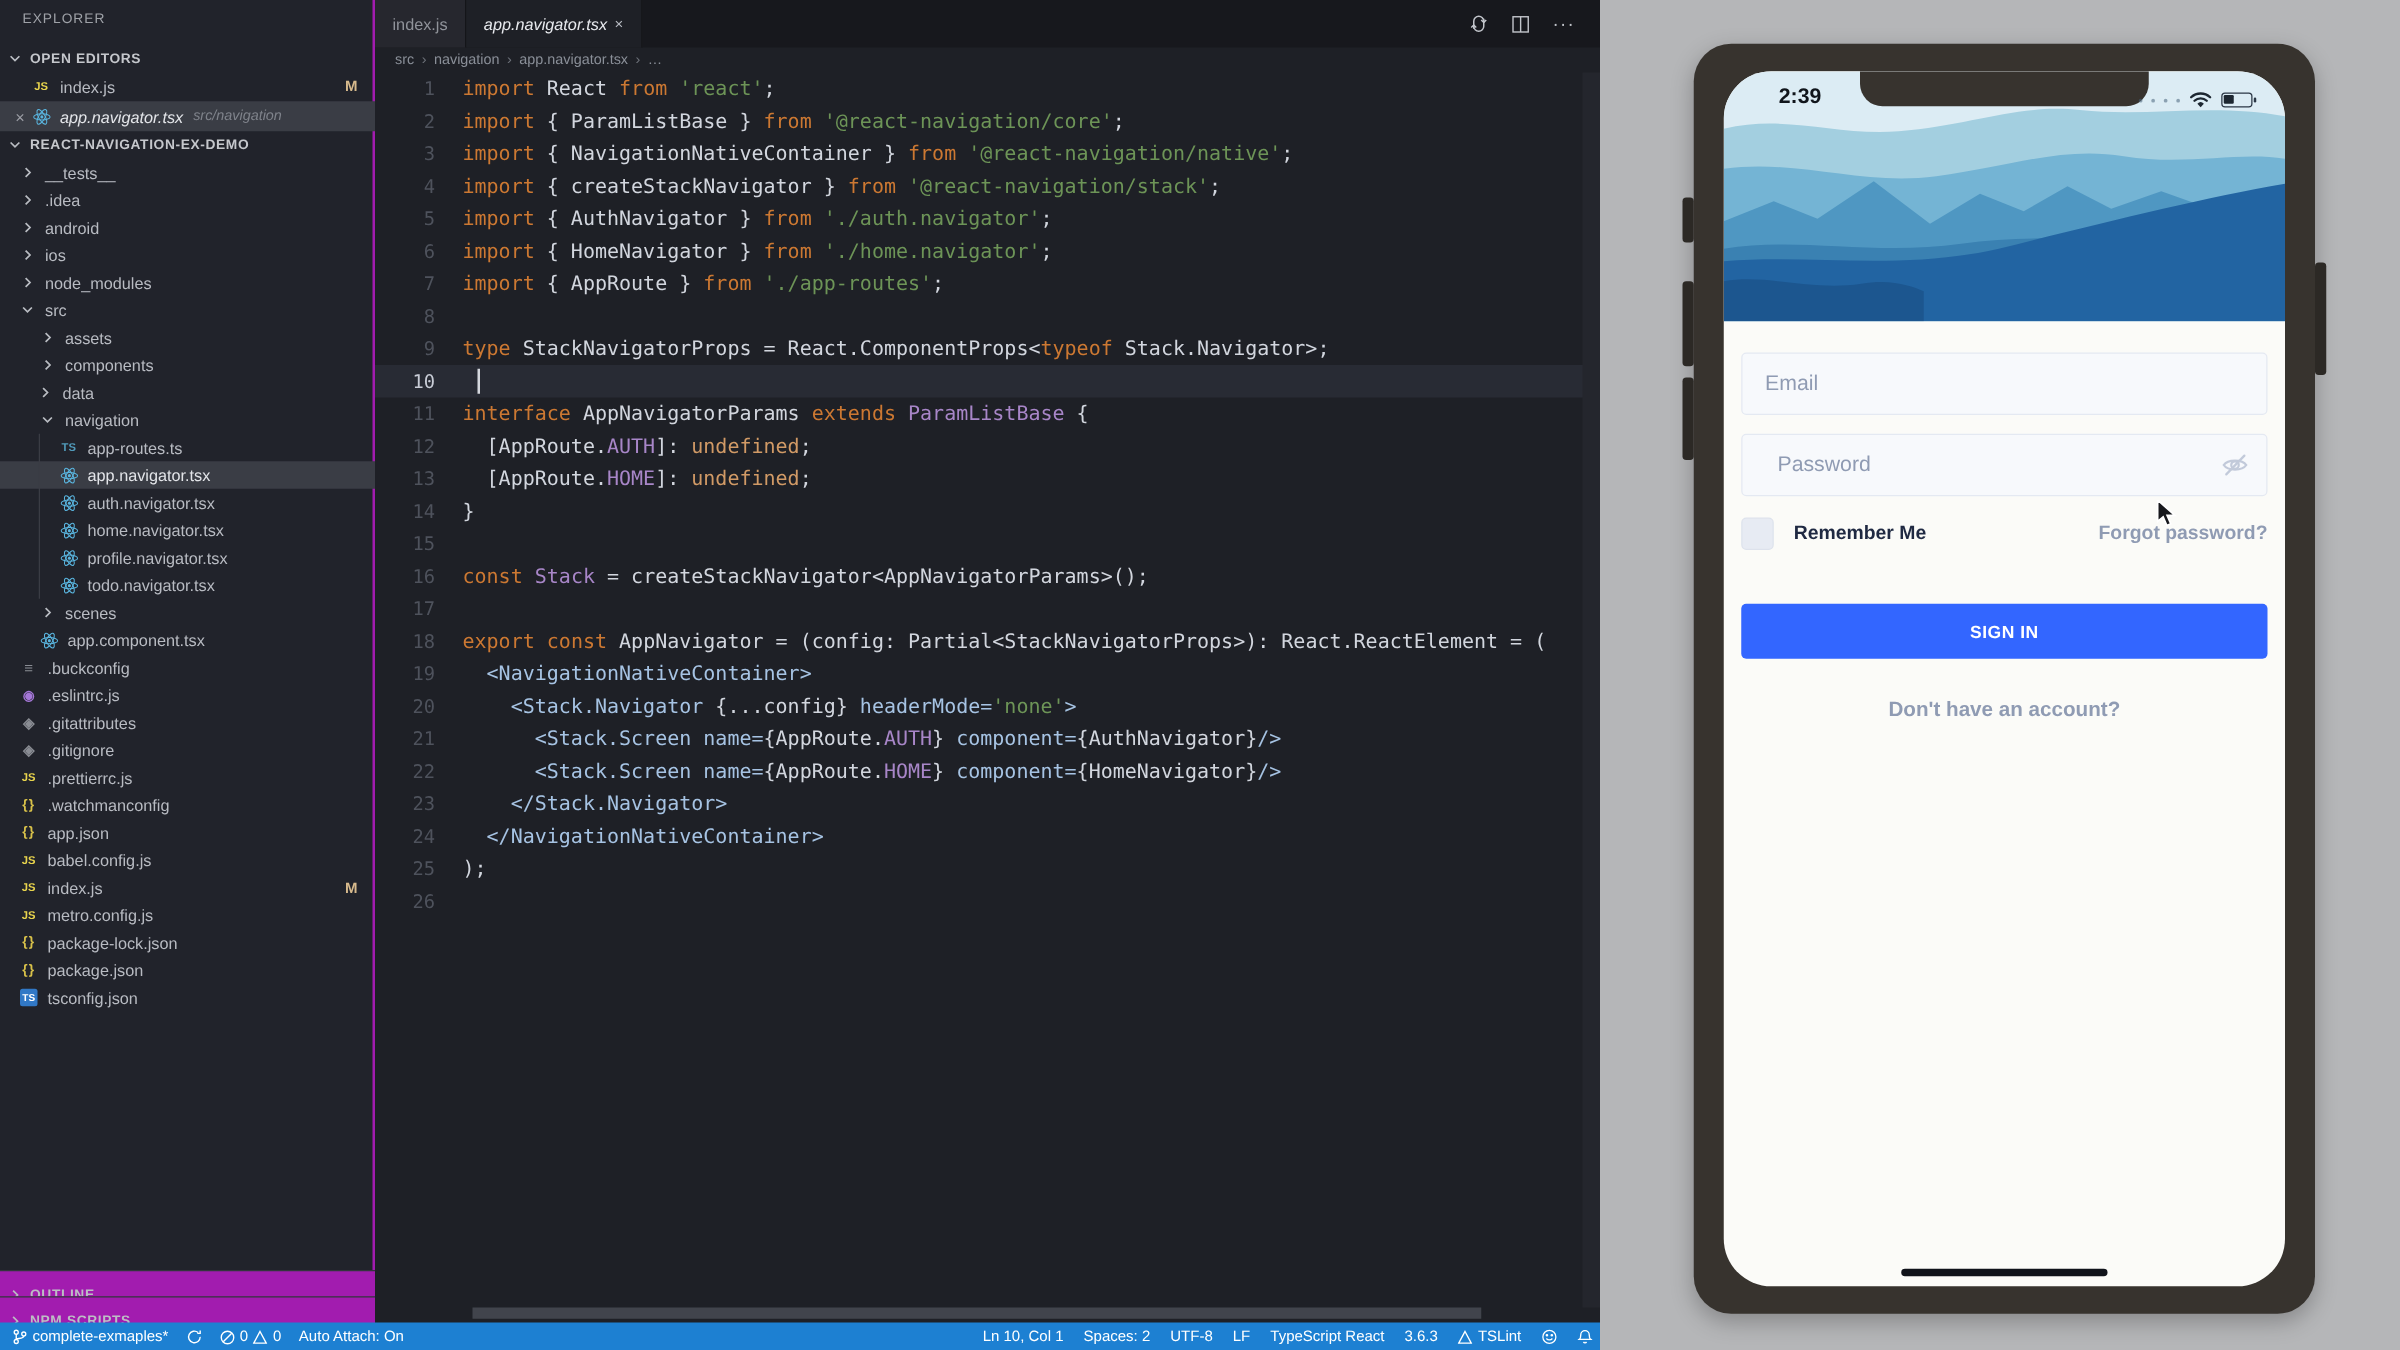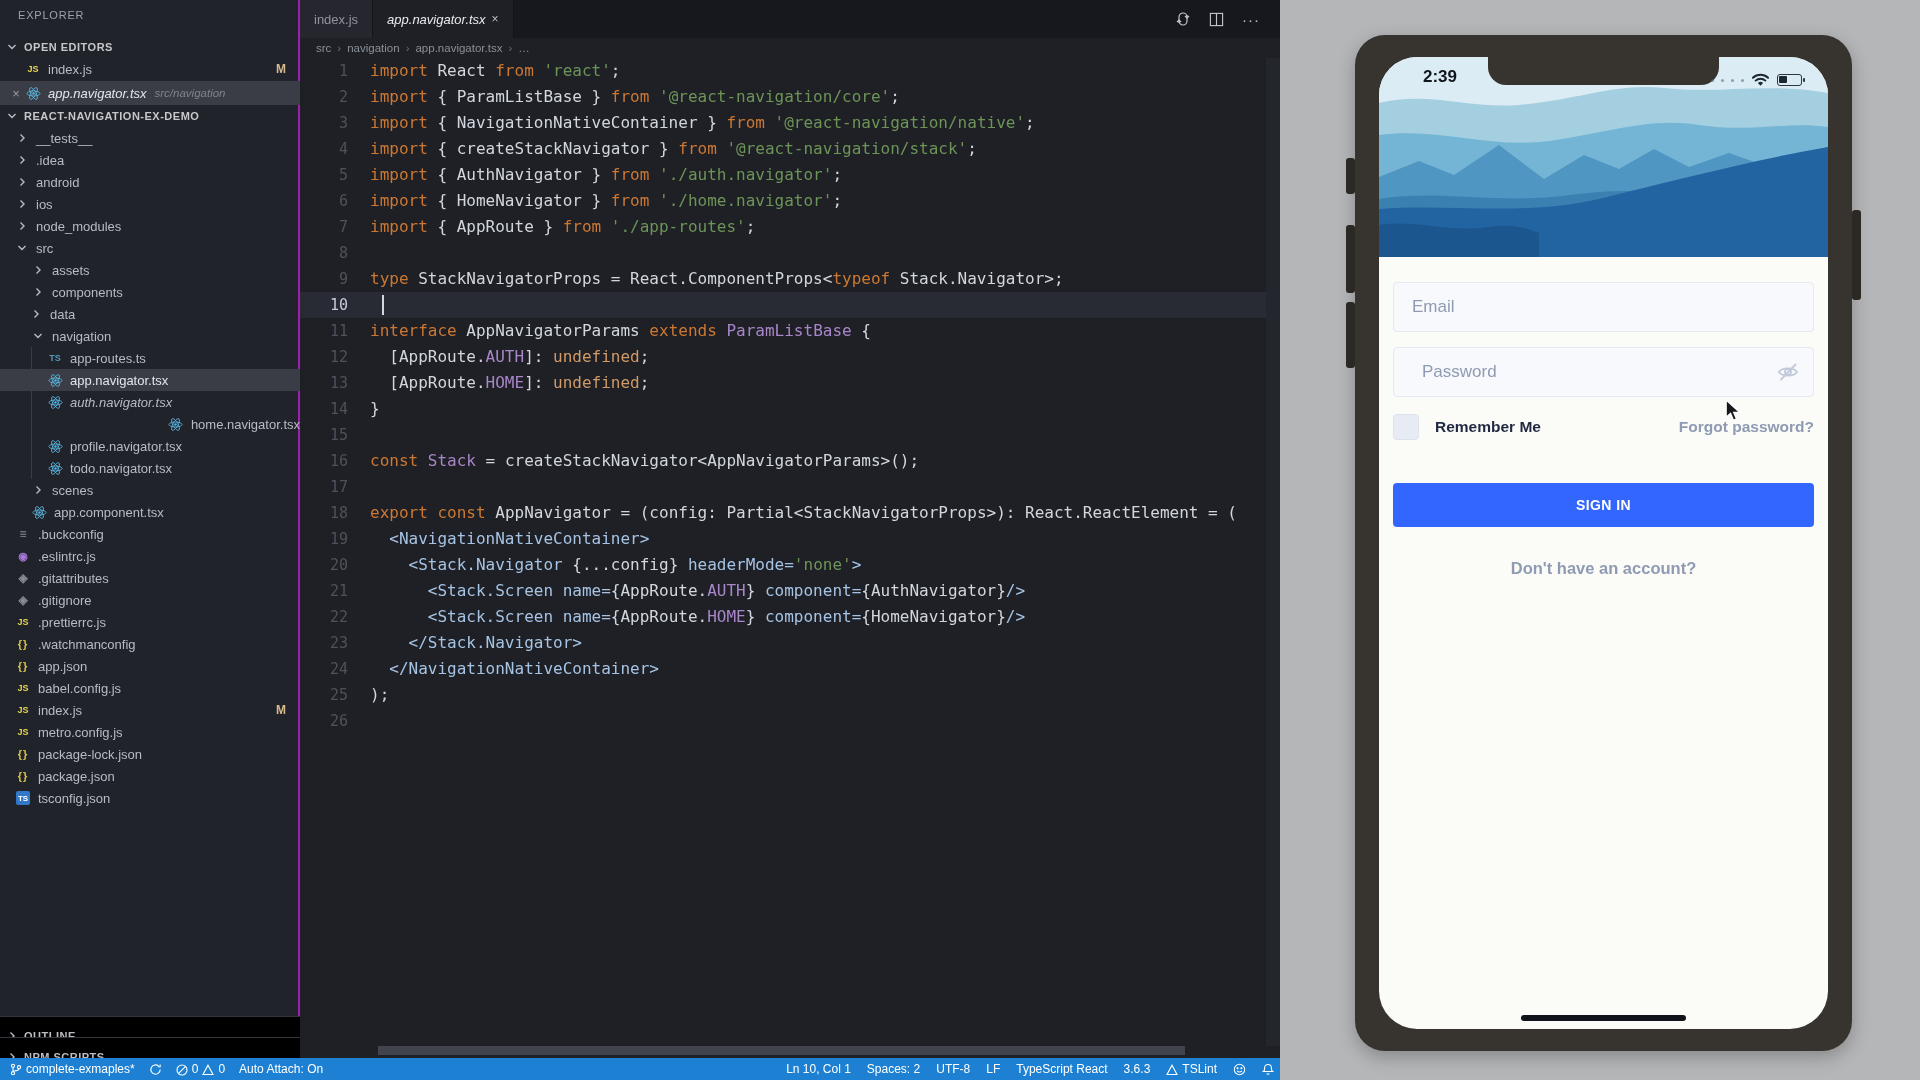--- a/index.html
+++ b/index.html
@@ -30,21 +30,21 @@
   .fi { display:inline-flex; width:18px; height:16px; align-items:center; justify-content:center;
         font-size:9px; font-weight:bold; font-family:"Liberation Sans",sans-serif; }
   .fi-js { color:#e8d44d; } .fi-ts { color:#519aba; }
   .fi-tsb { background:#3178c6; color:#fff; width:14px; height:14px; border-radius:2px; font-size:8px; }
   .fi-json { color:#d9c24a; font-size:11px; letter-spacing:1px; }
   .fi-buck { color:#8a8d94; font-size:12px; }
   .fi-git { color:#8a8d94; font-size:12px; }
   .fi-esl { color:#a577d8; font-size:11px; }
   #indent-guide { position:absolute; left:31px; width:1px; background:#3a3c44; }
   .bottom-sect { position:absolute; left:0; width:300px; height:38px; display:flex; align-items:center;
-                 border-top:1px solid #33353c; font-size:11px; font-weight:bold; letter-spacing:.5px; color:#bcbec4; background:#000000; }
+                 border-top:1px solid #33353c; font-size:11px; font-weight:bold; letter-spacing:.5px; color:#bcbec4; background:#a21caf; }
 
   
   #editor { position:absolute; left:300px; top:0; width:980px; height:1058px; background:#1e2026; overflow:hidden; }
   #tabbar { position:absolute; left:0; top:0; width:980px; height:38px; background:#17181d; display:flex; }
   .tab { height:38px; display:flex; align-items:center; padding:0 14px; font-size:13px; color:#90939a;
          background:#26272e; border-right:1px solid #141519; cursor:pointer; }
   .tab.active { background:#1e2026; color:#e8eaee; font-style:italic; }
   .tab .tx { margin-left:6px; color:#b9bcc3; font-size:12px; font-style:normal; }
   #tab-actions { margin-left:auto; display:flex; align-items:center; gap:18px; padding-right:20px; color:#c2c5cb; }
   #tab-actions .act { cursor:pointer; display:flex; align-items:center; }
@@ -247,34 +247,34 @@
               <g stroke="#5ab6e0" stroke-width="0.9" fill="none">
                 <ellipse cx="8" cy="8" rx="7" ry="2.7"></ellipse>
                 <ellipse cx="8" cy="8" rx="7" ry="2.7" transform="rotate(60 8 8)"></ellipse>
                 <ellipse cx="8" cy="8" rx="7" ry="2.7" transform="rotate(120 8 8)"></ellipse>
               </g>
               <circle cx="8" cy="8" r="1.3" fill="#5ab6e0"></circle>
             </svg>
           </span>
           <span class="lbl">app.navigator.tsx</span>
         </div>
-        <div class="row tree-row" style="top: 391px; padding-left: 46px; font-style: italic;">
+        <div class="row tree-row" style="top: 391px; padding-left: 46px;">
           <span class="fi">
             <svg width="15" height="15" viewBox="0 0 16 16">
               <g stroke="#5ab6e0" stroke-width="0.9" fill="none">
                 <ellipse cx="8" cy="8" rx="7" ry="2.7"></ellipse>
                 <ellipse cx="8" cy="8" rx="7" ry="2.7" transform="rotate(60 8 8)"></ellipse>
                 <ellipse cx="8" cy="8" rx="7" ry="2.7" transform="rotate(120 8 8)"></ellipse>
               </g>
               <circle cx="8" cy="8" r="1.3" fill="#5ab6e0"></circle>
             </svg>
           </span>
           <span class="lbl">auth.navigator.tsx</span>
         </div>
-        <div class="row tree-row" style="top: 413px; padding-left: 46px; justify-content: flex-end;">
+        <div class="row tree-row" style="top: 413px; padding-left: 46px;">
           <span class="fi">
             <svg width="15" height="15" viewBox="0 0 16 16">
               <g stroke="#5ab6e0" stroke-width="0.9" fill="none">
                 <ellipse cx="8" cy="8" rx="7" ry="2.7"></ellipse>
                 <ellipse cx="8" cy="8" rx="7" ry="2.7" transform="rotate(60 8 8)"></ellipse>
                 <ellipse cx="8" cy="8" rx="7" ry="2.7" transform="rotate(120 8 8)"></ellipse>
               </g>
               <circle cx="8" cy="8" r="1.3" fill="#5ab6e0"></circle>
             </svg>
           </span>

